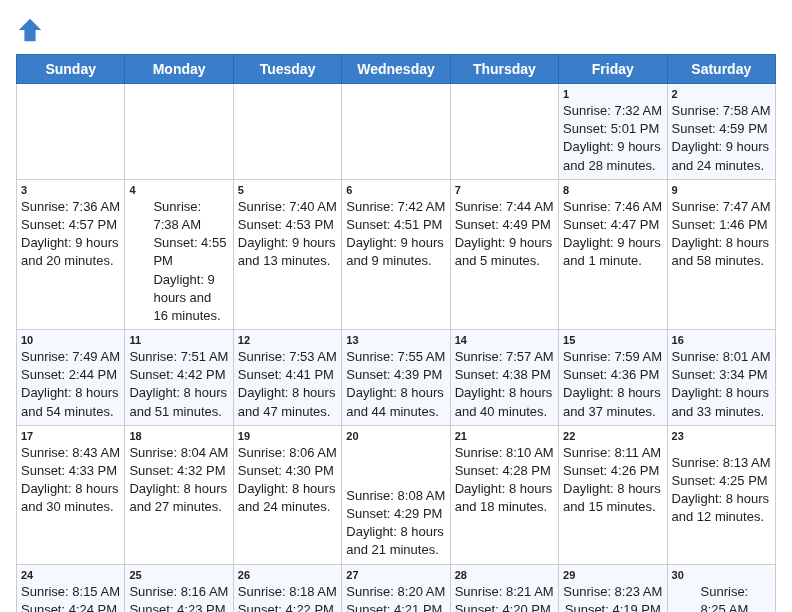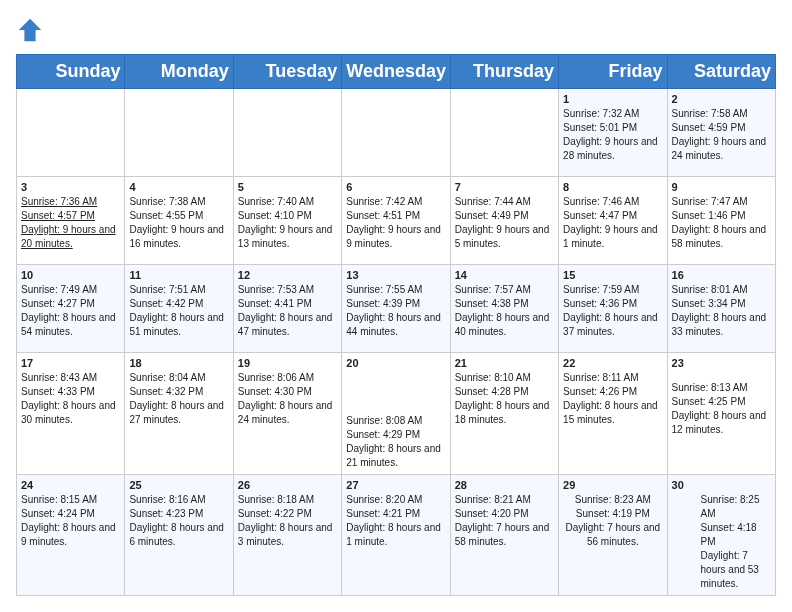--- a/index.html
+++ b/index.html
@@ -47,24 +47,24 @@
       color: #444;
     }
     table {
       width: 100%;
       border-collapse: collapse;
       table-layout: fixed;
     }
     thead tr th {
       background-color: #3a7dc9;
       color: #fff;
-      font-size: 18px;
+      font-size: 14px;
       font-weight: bold;
       padding: 6px 4px;
-      text-align: right;
+      text-align: center;
       border: 1px solid #2a6ab5;
     }
     tbody tr td {
       vertical-align: top;
       font-size: 10px;
       color: #222;
       padding: 4px 4px;
       border: 1px solid #ccc;
       background: #fff;
       min-height: 80px;
@@ -76,21 +76,21 @@
     tbody tr:nth-child(even) td {
       background: #fff;
     }
     .day-num {
       font-weight: bold;
       font-size: 11px;
       display: block;
       margin-bottom: 2px;
     }
     .day-info {
-      font-size: 10px;
+      font-size: 13px;
       line-height: 1.4;
       color: #222;
     }
     .empty-cell {
       background: #fff !important;
     }
   </style>
 </head>
 <body>
 
@@ -138,34 +138,34 @@
         <td>
           <span class="day-num">2</span>
           <div class="day-info" style="white-space: pre-line;">Sunrise: 7:58 AM
 Sunset: 4:59 PM
 Daylight: 9 hours and 24 minutes.</div>
         </td>
       </tr>
       <tr>
         <td>
           <span class="day-num">3</span>
-          <div class="day-info" style="white-space: pre-line; text-decoration: underline;">Sunrise: 7:36 AM
+          <div class="day-info" style="white-space: pre-line;">Sunrise: 7:36 AM
 Sunset: 4:57 PM
 Daylight: 9 hours and 20 minutes.</div>
         </td>
         <td>
           <span class="day-num">4</span>
-          <div class="day-info" style="white-space: pre-line;">Sunrise: 7:38 AM
+          <div class="day-info" style="white-space: pre-line; margin-left: 24px;">Sunrise: 7:38 AM
 Sunset: 4:55 PM
 Daylight: 9 hours and 16 minutes.</div>
         </td>
         <td>
           <span class="day-num">5</span>
           <div class="day-info" style="white-space: pre-line;">Sunrise: 7:40 AM
-Sunset: 4:10 PM
+Sunset: 4:53 PM
 Daylight: 9 hours and 13 minutes.</div>
         </td>
         <td>
           <span class="day-num">6</span>
           <div class="day-info" style="white-space: pre-line;">Sunrise: 7:42 AM
 Sunset: 4:51 PM
 Daylight: 9 hours and 9 minutes.</div>
         </td>
         <td>
           <span class="day-num">7</span>
@@ -183,21 +183,21 @@
           <span class="day-num">9</span>
           <div class="day-info" style="white-space: pre-line;">Sunrise: 7:47 AM
 Sunset: 1:46 PM
 Daylight: 8 hours and 58 minutes.</div>
         </td>
       </tr>
       <tr>
         <td>
           <span class="day-num">10</span>
           <div class="day-info" style="white-space: pre-line;">Sunrise: 7:49 AM
-Sunset: 4:27 PM
+Sunset: 2:44 PM
 Daylight: 8 hours and 54 minutes.</div>
         </td>
         <td>
           <span class="day-num">11</span>
           <div class="day-info" style="white-space: pre-line;">Sunrise: 7:51 AM
 Sunset: 4:42 PM
 Daylight: 8 hours and 51 minutes.</div>
         </td>
         <td>
           <span class="day-num">12</span>

